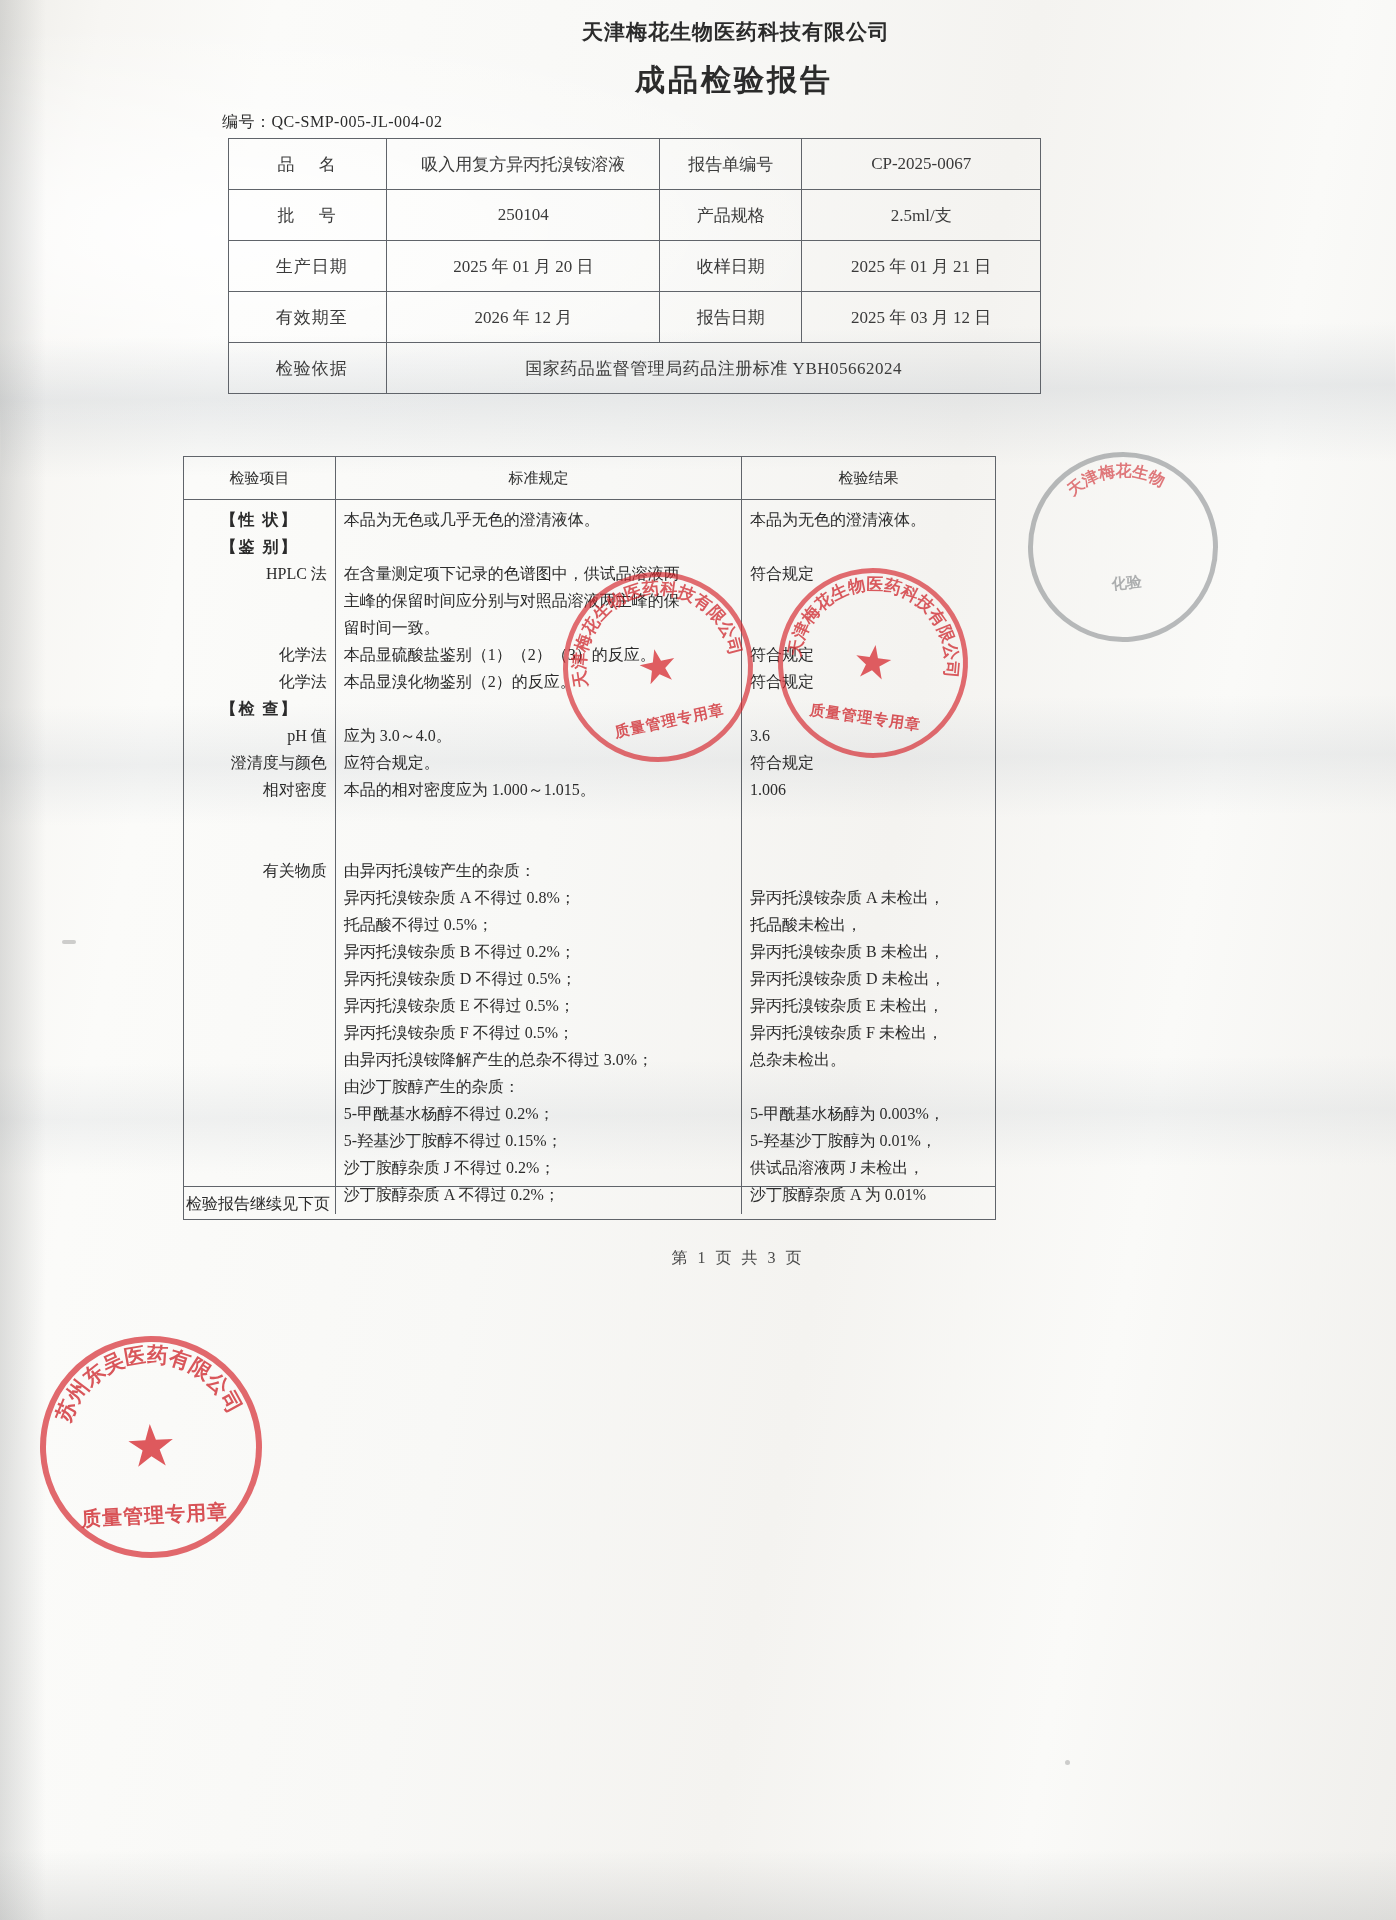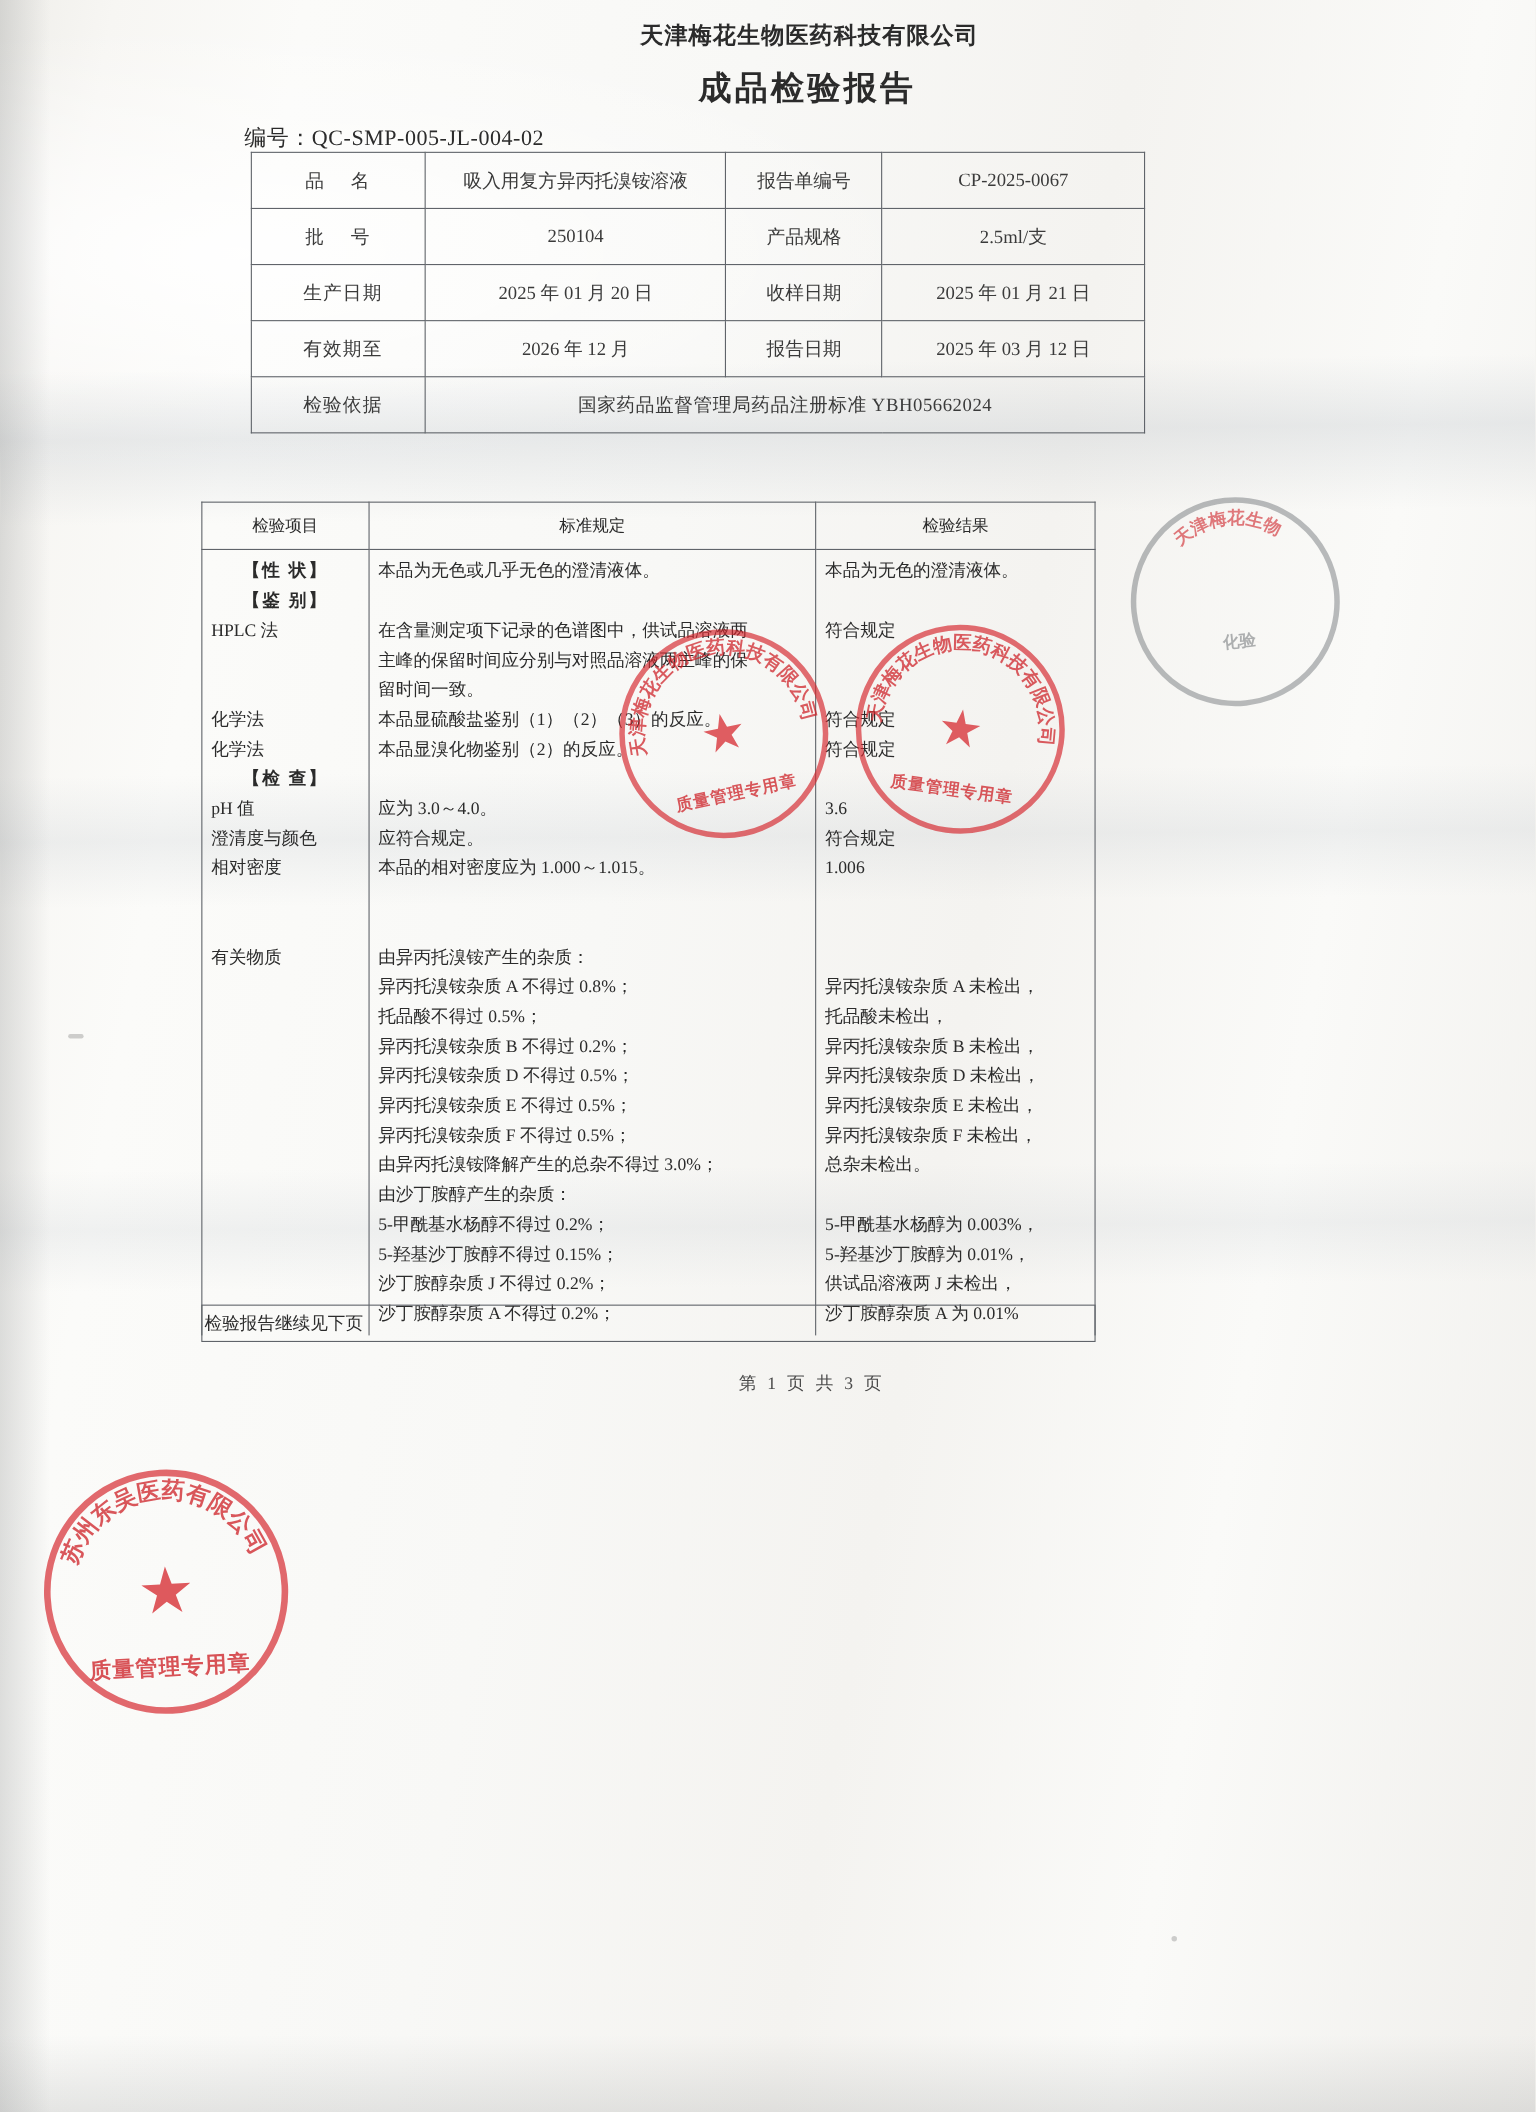--- a/index.html
+++ b/index.html
@@ -40,21 +40,21 @@
     font-family:"DejaVu Sans","Liberation Sans",sans-serif;
     transform:translateX(38px);
   }
   .doc-title{
     position:absolute;top:60px;left:0;width:1396px;text-align:center;
     font-size:30px;font-weight:700;letter-spacing:3px;
     font-family:"DejaVu Sans","Liberation Sans",sans-serif;
     transform:translateX(36px);
   }
   .docnum{
-    position:absolute;top:112px;left:222px;font-size:20px;letter-spacing:.5px;
+    position:absolute;top:112px;left:222px;font-size:16px;letter-spacing:.5px;
   }
 
   table{border-collapse:collapse;}
   .t1{
     position:absolute;left:183px;top:138px;width:813px;
     font-size:17px;
     margin-left:45px;
   }
   .t1 td{
     border:1px solid #60646a;
@@ -76,21 +76,21 @@
     border-left:1px solid #60646a;border-right:1px solid #60646a;
     border-top:1px solid #60646a;border-bottom:none;
     vertical-align:top;padding:6px 8px;
   }
   .col-item{width:150px;}
   .col-std{width:410px;}
   .col-res{width:253px;}
 
   .lines{line-height:27px;}
   .lines div{white-space:nowrap;}
-  .it-center{text-align:left;}
+  .it-center{text-align:right;}
   .sp{height:27px;}
   .bk{font-weight:700;letter-spacing:2px;text-align:center;}
 
   .continue{
     position:absolute;left:183px;top:1186px;width:813px;
     border:1px solid #60646a;border-top:1px solid #60646a;
     height:34px;line-height:34px;padding-left:2px;font-size:16px;
     box-sizing:border-box;background:transparent;
   }
   .pagefoot{

